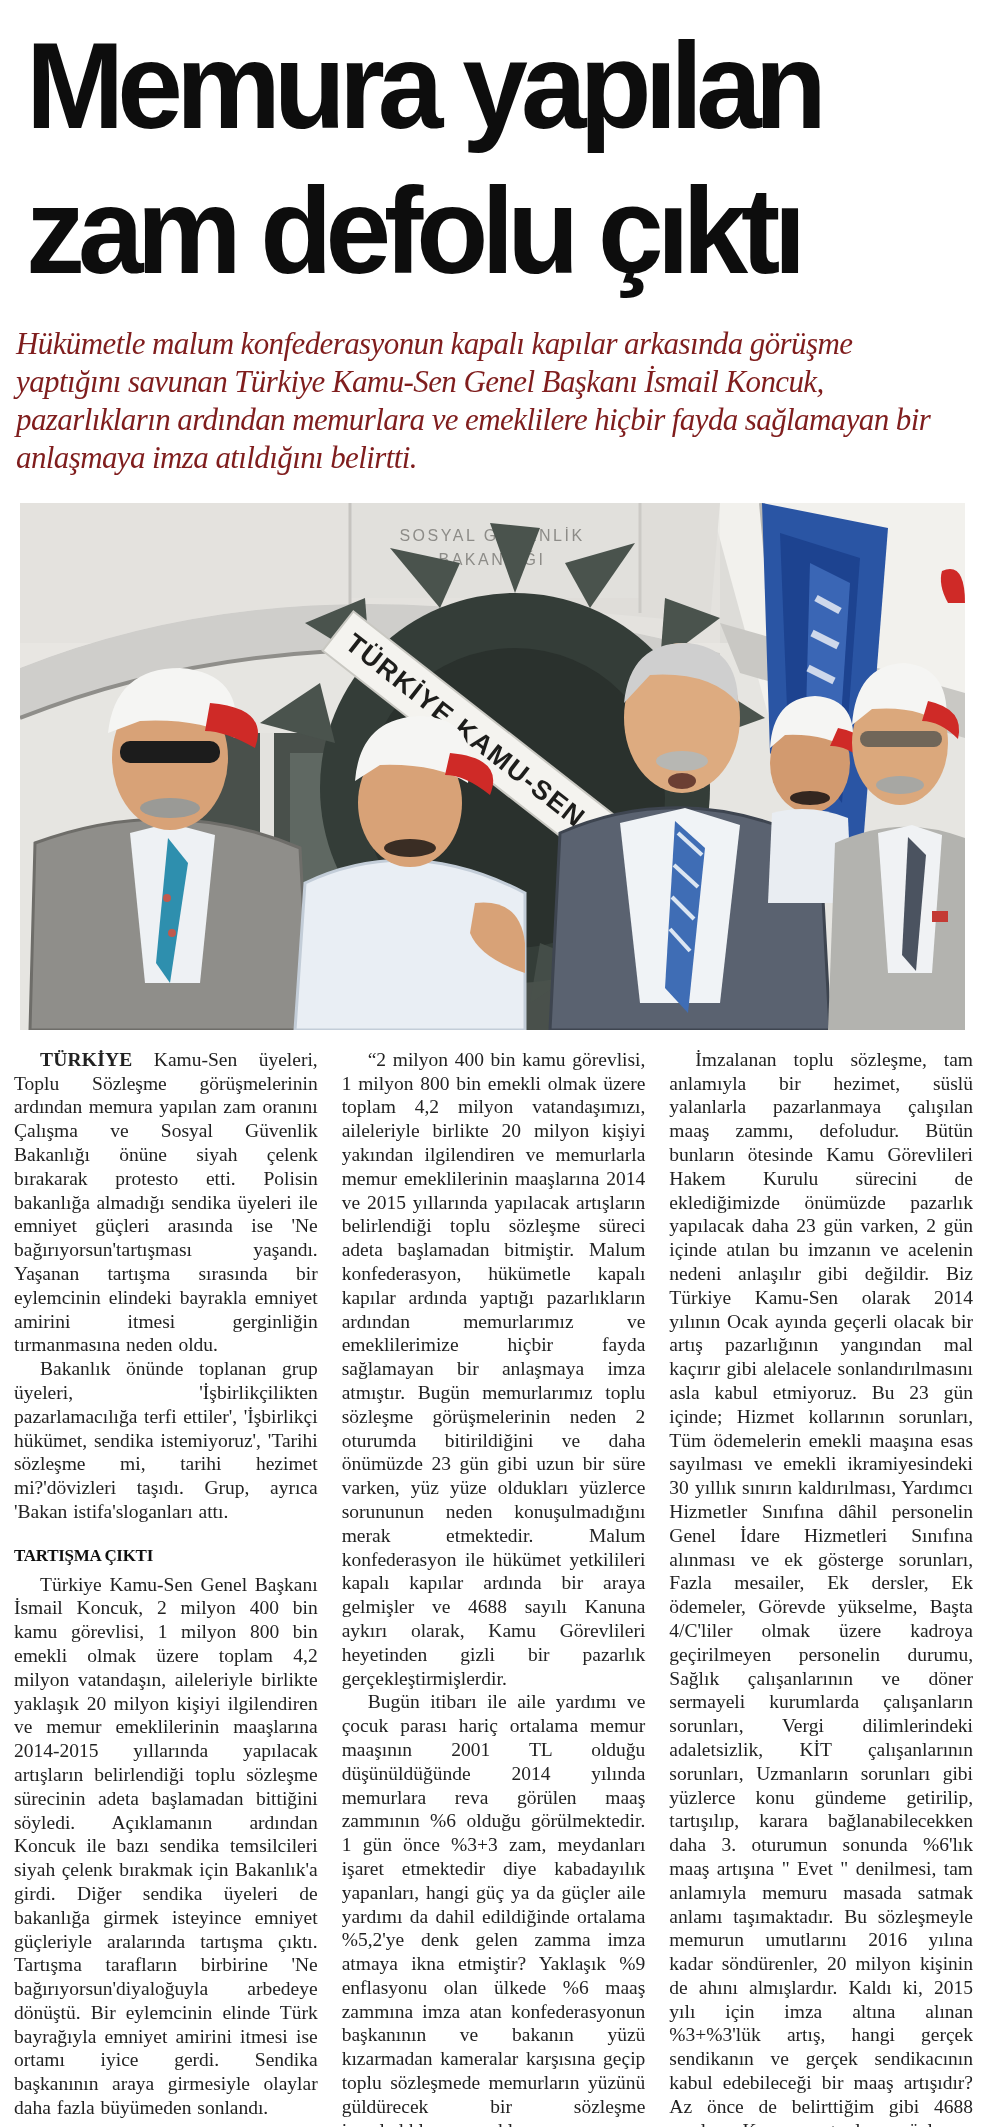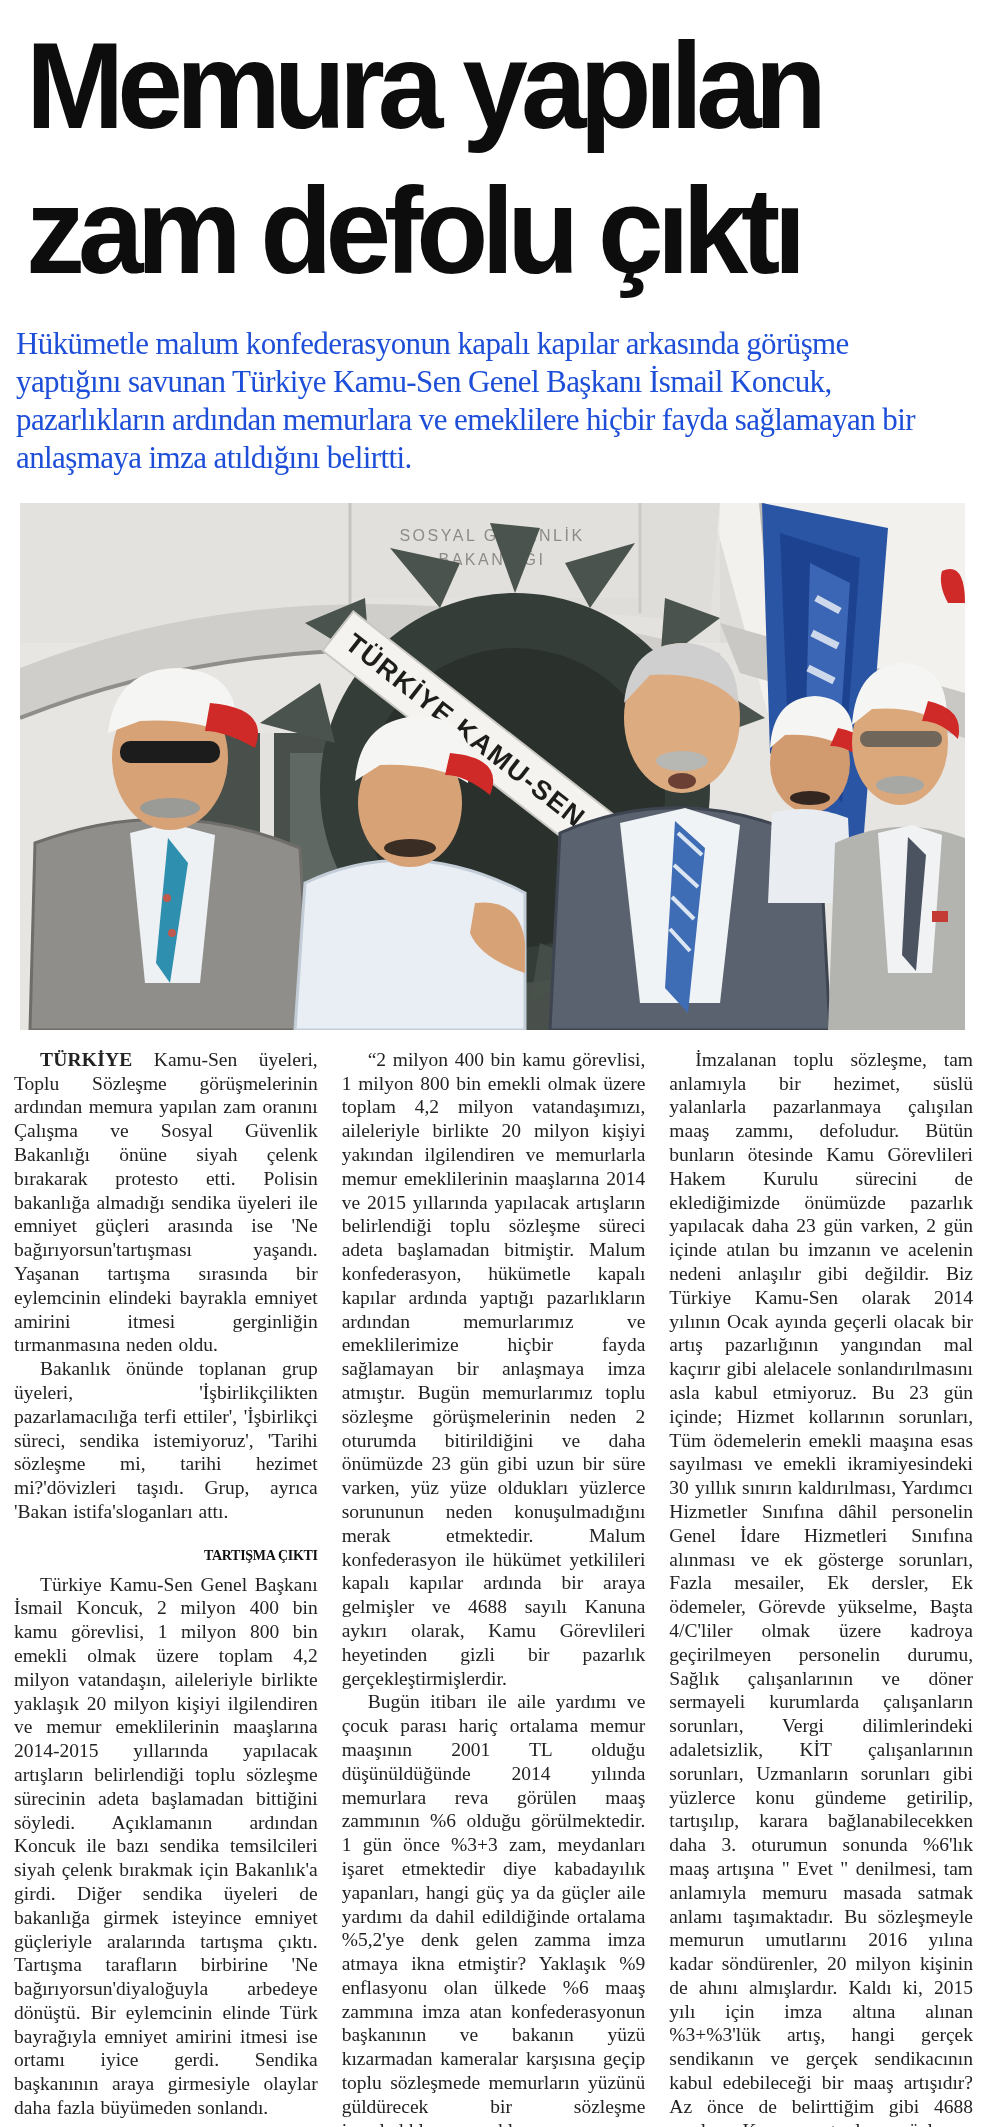--- a/index.html
+++ b/index.html
@@ -24,21 +24,22 @@
     white-space:nowrap;
   }
   .headline .hl-line{display:block;}
 
   
   .lead{
     margin:30px 26px 0 16px;
     font-size:31px;
     line-height:38px;
     letter-spacing:-0.6px;
-    color:#1d4ed8;
+    color:#7f1d1d;
+    font-style:italic;
   }
 
   
   .photo-wrap{margin:26px 0 0 20px;width:945px;height:527px;}
   .photo-wrap svg{display:block;}
 
   
   .columns{
     display:flex;gap:24px;
     margin:18px 12px 0 14px;
@@ -47,25 +48,25 @@
     flex:1;min-width:0;
     text-align:justify;
     font-size:19.5px;
     line-height:23.8px;
     color:#222;
   }
   .para{margin:0;text-indent:26px;word-spacing:1px;}
   .subhead{
     font-family:"Liberation Serif", serif;
     font-weight:bold;
-    font-size:14px;
+    font-size:17px;
     letter-spacing:-0.3px;
     margin:20px 0 5px 0;
     color:#101010;
-    text-align:right;
+    text-align:left;
   }
   .bold-lead{font-weight:bold;letter-spacing:0.2px;}
 </style>
 </head>
 <body>
 
 <div class="clip">
 
   <h1 class="headline">
     <span class="hl-line">Memura yapılan</span>
@@ -216,21 +217,21 @@
 
         <path d="M922,68 Q945,58 945,100 L928,100 Q918,82 922,68 Z" fill="#cf2a27"></path>
       </g>
     </svg>
   </figure>
 
   <section class="columns">
 
     <div class="col">
       <p class="para"><b class="bold-lead">TÜRKİYE</b> <span>Kamu-Sen üyeleri, Toplu Sözleşme görüşmelerinin ardından memura yapılan zam oranını Çalışma ve Sosyal Güvenlik Bakanlığı önüne siyah çelenk bırakarak protesto etti. Polisin bakanlığa almadığı sendika üyeleri ile emniyet güçleri arasında ise 'Ne bağırıyorsun'tartışması yaşandı. Yaşanan tartışma sırasında bir eylemcinin elindeki bayrakla emniyet amirini itmesi gerginliğin tırmanmasına neden oldu.</span></p>
-      <p class="para">Bakanlık önünde toplanan grup üyeleri, 'İşbirlikçilikten pazarlamacılığa terfi ettiler', 'İşbirlikçi süreci, sendika istemiyoruz', 'Tarihi sözleşme mi, tarihi hezimet mi?'dövizleri taşıdı. Grup, ayrıca 'Bakan istifa'sloganları attı.</p>
+      <p class="para">Bakanlık önünde toplanan grup üyeleri, 'İşbirlikçilikten pazarlamacılığa terfi ettiler', 'İşbirlikçi hükümet, sendika istemiyoruz', 'Tarihi sözleşme mi, tarihi hezimet mi?'dövizleri taşıdı. Grup, ayrıca 'Bakan istifa'sloganları attı.</p>
       <h3 class="subhead">TARTIŞMA ÇIKTI</h3>
       <p class="para">Türkiye Kamu-Sen Genel Başkanı İsmail Koncuk, 2 milyon 400 bin kamu görevlisi, 1 milyon 800 bin emekli olmak üzere toplam 4,2 milyon vatandaşın, aileleriyle birlikte yaklaşık 20 milyon kişiyi ilgilendiren ve memur emeklilerinin maaşlarına 2014-2015 yıllarında yapılacak artışların belirlendiği toplu sözleşme sürecinin adeta başlamadan bittiğini söyledi. Açıklamanın ardından Koncuk ile bazı sendika temsilcileri siyah çelenk bırakmak için Bakanlık'a girdi. Diğer sendika üyeleri de bakanlığa girmek isteyince emniyet güçleriyle aralarında tartışma çıktı. Tartışma tarafların birbirine 'Ne bağırıyorsun'diyaloğuyla arbedeye dönüştü. Bir eylemcinin elinde Türk bayrağıyla emniyet amirini itmesi ise ortamı iyice gerdi. Sendika başkanının araya girmesiyle olaylar daha fazla büyümeden sonlandı.</p>
 
     </div>
 
     <div class="col">
       <p class="para">“2 milyon 400 bin kamu görevlisi, 1 milyon 800 bin emekli olmak üzere toplam 4,2 milyon vatandaşımızı, aileleriyle birlikte 20 milyon kişiyi yakından ilgilendiren ve memurlarla memur emeklilerinin maaşlarına 2014 ve 2015 yıllarında yapılacak artışların belirlendiği toplu sözleşme süreci adeta başlamadan bitmiştir. Malum konfederasyon, hükümetle kapalı kapılar ardında yaptığı pazarlıkların ardından memurlarımız ve emeklilerimize hiçbir fayda sağlamayan bir anlaşmaya imza atmıştır. Bugün memurlarımız toplu sözleşme görüşmelerinin neden 2 oturumda bitirildiğini ve daha önümüzde 23 gün gibi uzun bir süre varken, yüz yüze oldukları yüzlerce sorununun neden konuşulmadığını merak etmektedir. Malum konfederasyon ile hükümet yetkilileri kapalı kapılar ardında bir araya gelmişler ve 4688 sayılı Kanuna aykırı olarak, Kamu Görevlileri heyetinden gizli bir pazarlık gerçekleştirmişlerdir.</p>
       <p class="para">Bugün itibarı ile aile yardımı ve çocuk parası hariç ortalama memur maaşının 2001 TL olduğu düşünüldüğünde 2014 yılında memurlara reva görülen maaş zammının %6 olduğu görülmektedir. 1 gün önce %3+3 zam, meydanları işaret etmektedir diye kabadayılık yapanları, hangi güç ya da güçler aile yardımı da dahil edildiğinde ortalama %5,2'ye denk gelen zamma imza atmaya ikna etmiştir? Yaklaşık %9 enflasyonu olan ülkede %6 maaş zammına imza atan konfederasyonun başkanının ve bakanın yüzü kızarmadan kameralar karşısına geçip toplu sözleşmede memurların yüzünü güldürecek bir sözleşme imzaladıklarını açıklaması, oynanan oyunun hezeyanlarını yansıtması açısından son derece önemlidir.</p>
     </div>
 

